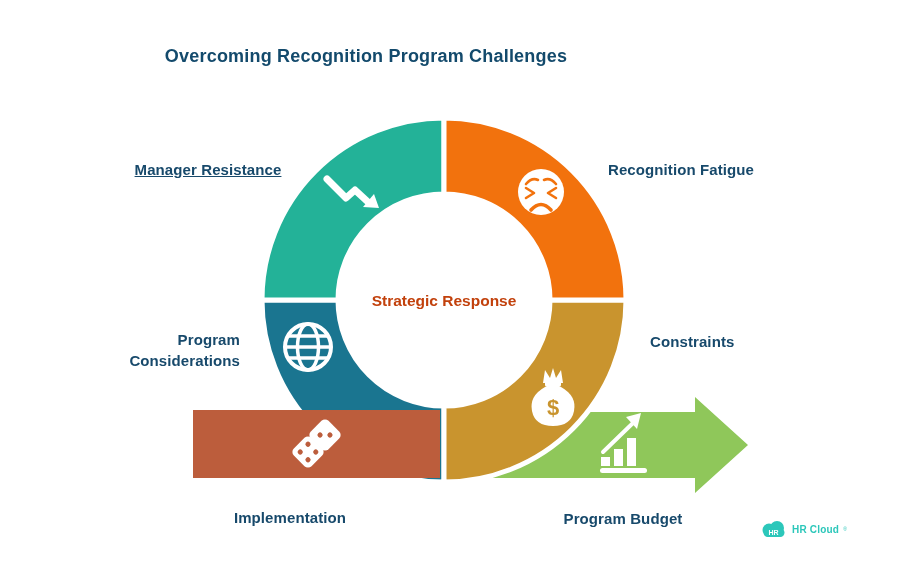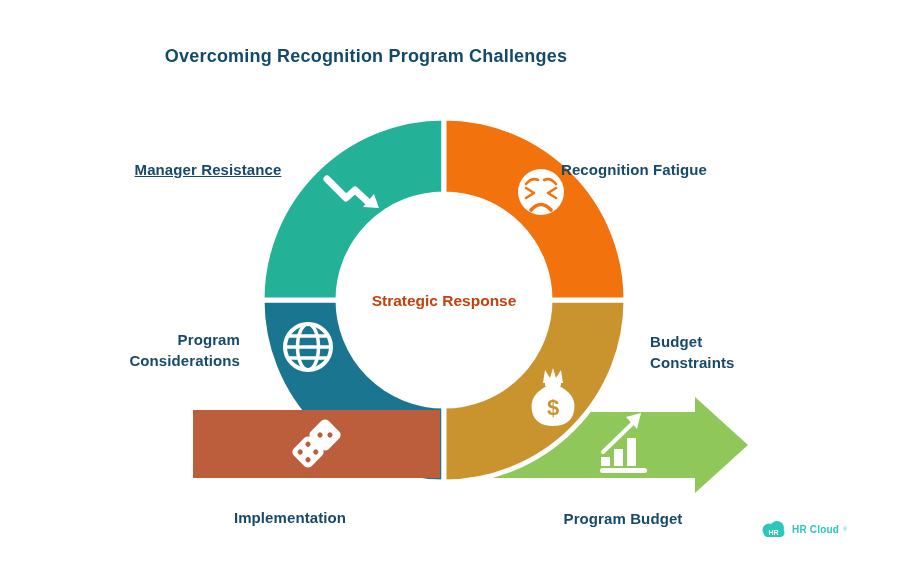--- a/index.html
+++ b/index.html
@@ -101,29 +101,28 @@
       </g>
     </g>
   </svg>
 
   <div class="title">Overcoming Recognition Program Challenges</div>
 
   <div class="center-lbl">Strategic Response</div>
 
   <div class="lbl" style="left:118px;top:159px;width:180px;text-align:center;text-decoration:underline;">Manager Resistance</div>
 
-  <div class="lbl" style="left:561px;top:159px;width:180px;">Recognition Fatigue</div>
+  <div class="lbl" style="left:591px;top:159px;width:180px;text-align:center;">Recognition Fatigue</div>
 
   <div class="lbl" style="left:90px;top:329px;width:150px;text-align:right;">
     <div>Program</div>
     <div>Considerations</div>
   </div>
 
   <div class="lbl" style="left:650px;top:331px;width:150px;text-align:left;">
-    <div>Budget</div>
     <div>Constraints</div>
   </div>
 
   <div class="lbl" style="left:190px;top:507px;width:200px;text-align:center;line-height:22px;">
     <div>Implementation</div>
   </div>
 
   <div class="lbl" style="left:523px;top:508px;width:200px;text-align:center;">Program Budget</div>
 
   <div class="logo">

